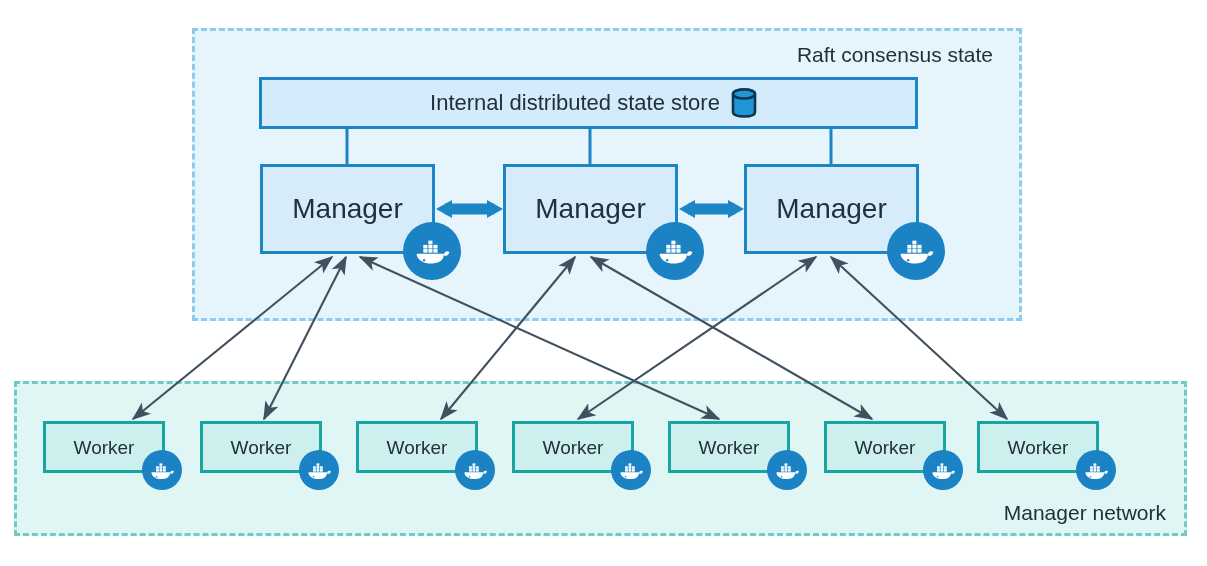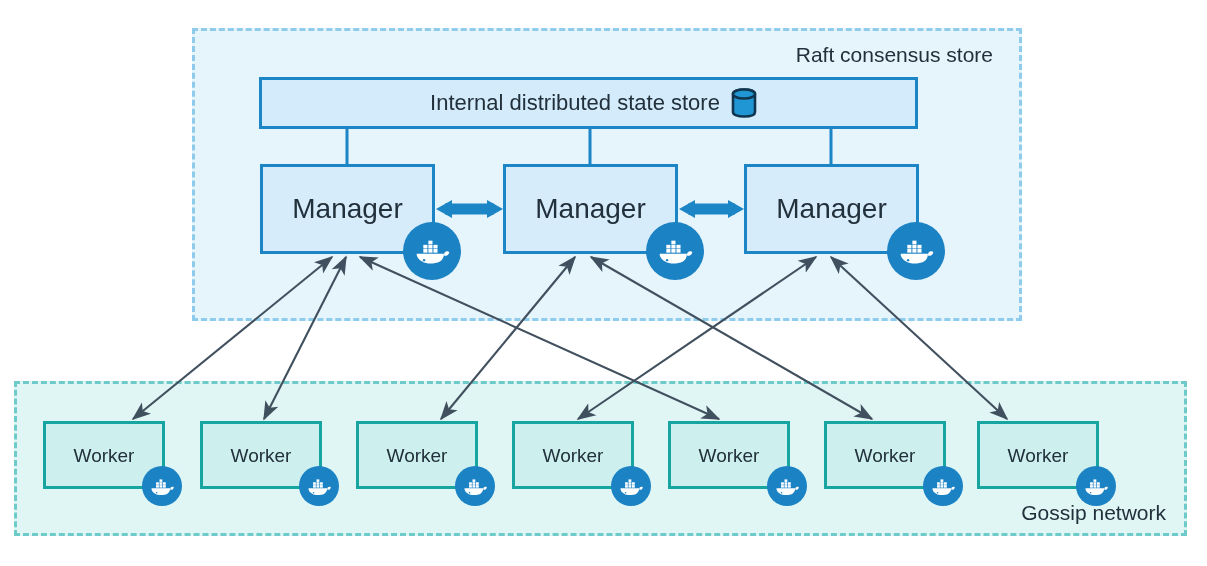--- a/index.html
+++ b/index.html
@@ -67,21 +67,21 @@
     top:164px; width:175px; height:90px;
     background:#d7ecfa;
     border:3px solid #1b85c6;
   }
   .manager .node-label{ font-size:28px; }
   #manager-1{ left:260px; }
   #manager-2{ left:503px; }
   #manager-3{ left:744px; }
 
   .worker{
-    top:421px; width:122px; height:68px;
+    top:421px; width:122px; height:52px;
     background:#cdf0ee;
     border:3px solid #16a5a0;
   }
   .worker .node-label{ font-size:19px; }
 
   
   .docker-badge{
     position:absolute;
     border-radius:50%;
     background:#1b82c4;
@@ -110,25 +110,25 @@
 
   
   .db-cyl{ display:block; }
 </style>
 </head>
 <body>
 
 <div id="canvas">
 
   <div class="group" id="raft-group">
-    <span class="group-label" id="raft-label">Raft consensus store</span>
+    <span class="group-label" id="raft-label">Raft consensus state</span>
   </div>
 
   <div class="group" id="gossip-group">
-    <span class="group-label" id="gossip-label">Gossip network</span>
+    <span class="group-label" id="gossip-label">Manager network</span>
   </div>
 
   <svg id="wires" viewBox="0 0 1207 566" xmlns="http://www.w3.org/2000/svg">
 
     <g stroke="#1b85c6" stroke-width="3" fill="none">
       <path d="M347,129 L347,164"></path>
       <path d="M590,129 L590,164"></path>
       <path d="M831,129 L831,164"></path>
     </g>
   </svg>

